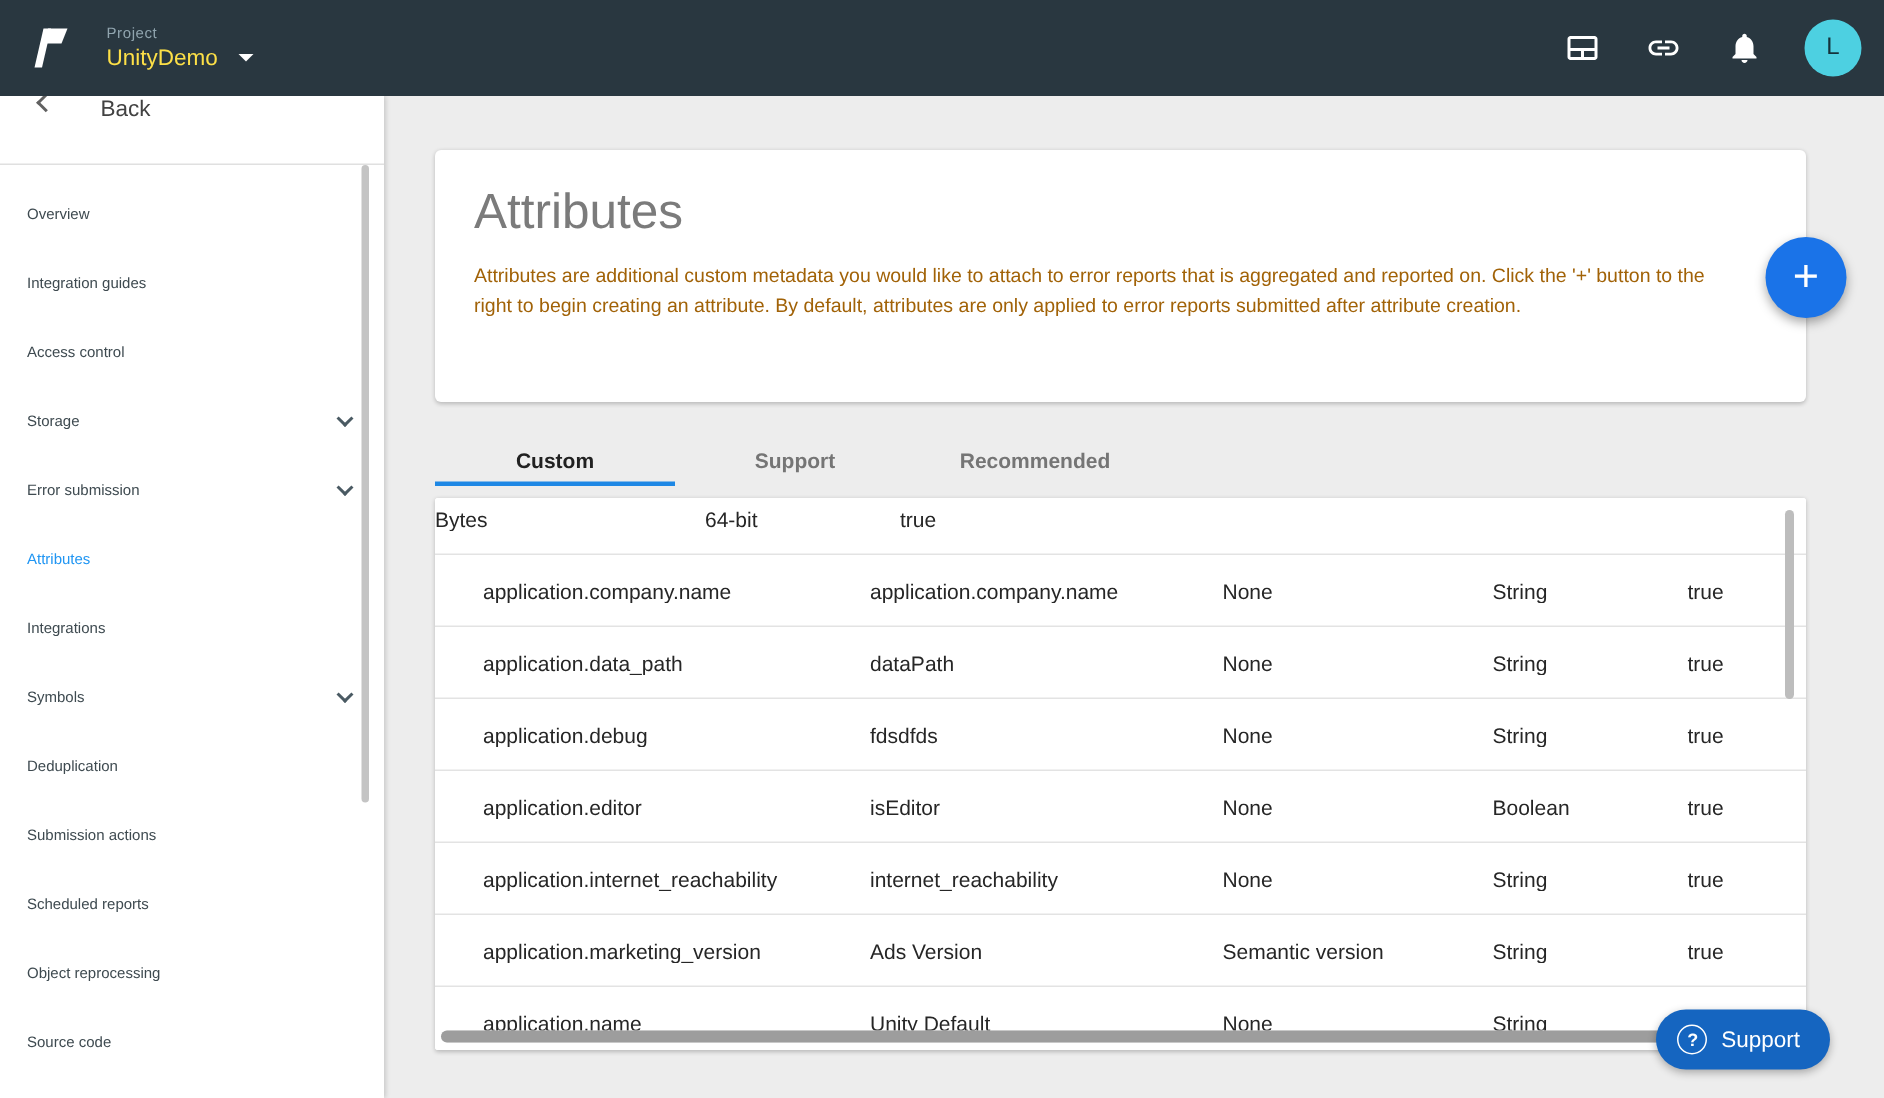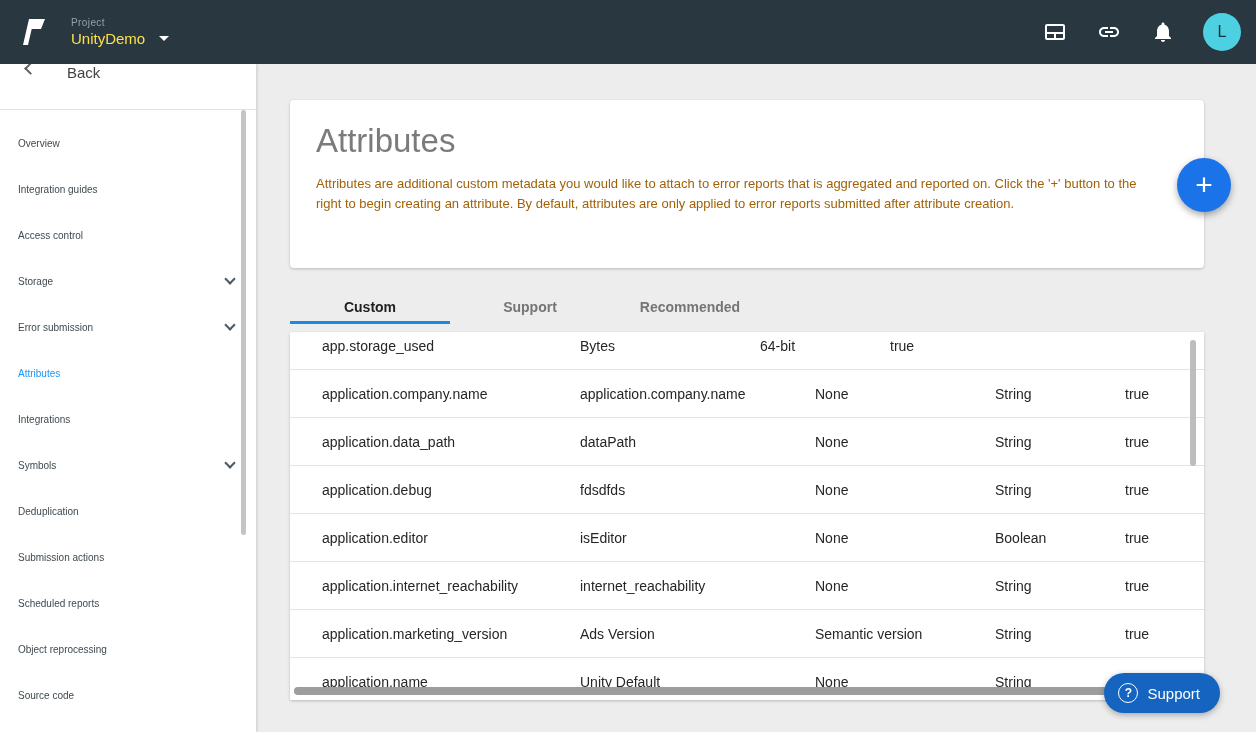--- a/index.html
+++ b/index.html
@@ -157,21 +157,20 @@
 
   <div class="tabs" id="tabs">
       <div class="tab active">Custom</div>
       <div class="tab">Support</div>
       <div class="tab">Recommended</div>
     </div>
 
   <section class="table-card">
     <div class="rows" id="table-rows">
         <div class="row">
-          <span class="cell c1">app.storage_used</span>
           <span class="cell c3">Bytes</span>
           <span class="cell c4">64-bit</span>
           <span class="cell c5">true</span>
         </div>
         <div class="row">
           <span class="cell c1">application.company.name</span>
           <span class="cell c2">application.company.name</span>
           <span class="cell c3">None</span>
           <span class="cell c4">String</span>
           <span class="cell c5">true</span>

